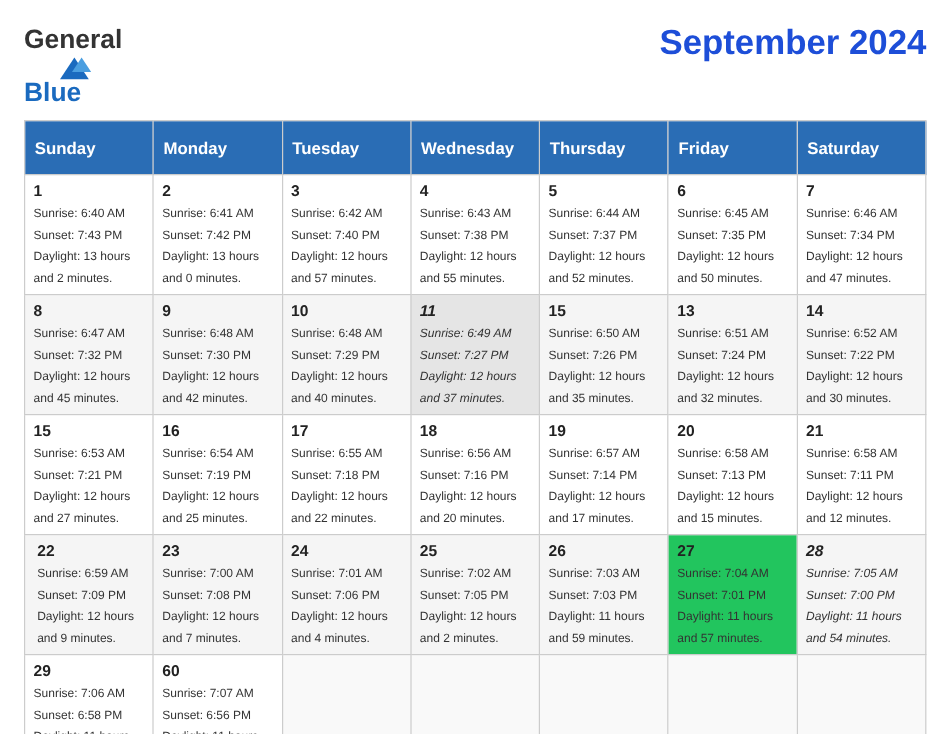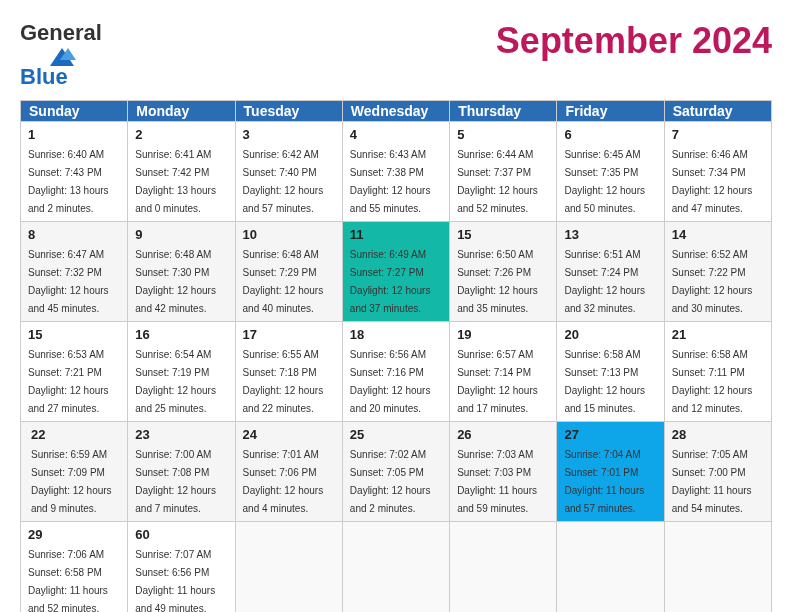--- a/index.html
+++ b/index.html
@@ -33,38 +33,38 @@
     .logo-icon {
       width: 28px;
       height: 22px;
       margin-left: 2px;
       display: inline-block;
     }
     .title-area {
       text-align: right;
     }
     .month-title {
-      font-size: 36px;
-      font-weight: bold;
-      color: #be185d;
+      font-size: 29px;
+      font-weight: bold;
+      color: #1d4ed8;
       text-align: right;
     }
     .subtitle {
       font-size: 15px;
       color: #555;
     }
     .calendar {
       width: 100%;
       border-collapse: collapse;
     }
     .calendar th {
       background: #2a6db5;
       color: #fff;
       text-align: left;
-      padding: 2px 8px;
+      padding: 14px 8px;
       font-size: 14px;
       font-weight: bold;
       border: 1px solid #ccc;
     }
     .calendar td {
       vertical-align: top;
       border: 1px solid #ccc;
       padding: 5px 7px;
       width: calc(100% / 7);
       background: #fff;
@@ -157,21 +157,21 @@
           <span class="day-info">Sunrise: 6:47 AM<br>Sunset: 7:32 PM<br>Daylight: 12 hours and 45 minutes.</span>
         </td>
         <td style="background: rgb(245, 245, 245);">
           <span class="day-num">9</span>
           <span class="day-info">Sunrise: 6:48 AM<br>Sunset: 7:30 PM<br>Daylight: 12 hours and 42 minutes.</span>
         </td>
         <td style="background: rgb(245, 245, 245);">
           <span class="day-num">10</span>
           <span class="day-info">Sunrise: 6:48 AM<br>Sunset: 7:29 PM<br>Daylight: 12 hours and 40 minutes.</span>
         </td>
-        <td style="background: #14b8a6;">
+        <td style="background: #e5e5e5; font-style: italic;">
           <span class="day-num">11</span>
           <span class="day-info">Sunrise: 6:49 AM<br>Sunset: 7:27 PM<br>Daylight: 12 hours and 37 minutes.</span>
         </td>
         <td style="background: rgb(245, 245, 245);">
           <span class="day-num">15</span>
           <span class="day-info">Sunrise: 6:50 AM<br>Sunset: 7:26 PM<br>Daylight: 12 hours and 35 minutes.</span>
         </td>
         <td style="background: rgb(245, 245, 245);">
           <span class="day-num">13</span>
           <span class="day-info">Sunrise: 6:51 AM<br>Sunset: 7:24 PM<br>Daylight: 12 hours and 32 minutes.</span>
@@ -225,25 +225,25 @@
           <span class="day-info">Sunrise: 7:01 AM<br>Sunset: 7:06 PM<br>Daylight: 12 hours and 4 minutes.</span>
         </td>
         <td style="background: rgb(245, 245, 245);">
           <span class="day-num">25</span>
           <span class="day-info">Sunrise: 7:02 AM<br>Sunset: 7:05 PM<br>Daylight: 12 hours and 2 minutes.</span>
         </td>
         <td style="background: rgb(245, 245, 245);">
           <span class="day-num">26</span>
           <span class="day-info">Sunrise: 7:03 AM<br>Sunset: 7:03 PM<br>Daylight: 11 hours and 59 minutes.</span>
         </td>
-        <td style="background: #0ea5e9;">
+        <td style="background: #22c55e;">
           <span class="day-num">27</span>
           <span class="day-info">Sunrise: 7:04 AM<br>Sunset: 7:01 PM<br>Daylight: 11 hours and 57 minutes.</span>
         </td>
-        <td style="background: rgb(245, 245, 245);">
+        <td style="background: rgb(245, 245, 245); font-style: italic;">
           <span class="day-num">28</span>
           <span class="day-info">Sunrise: 7:05 AM<br>Sunset: 7:00 PM<br>Daylight: 11 hours and 54 minutes.</span>
         </td>
       </tr>
       <tr>
         <td>
           <span class="day-num">29</span>
           <span class="day-info">Sunrise: 7:06 AM<br>Sunset: 6:58 PM<br>Daylight: 11 hours and 52 minutes.</span>
         </td>
         <td>

